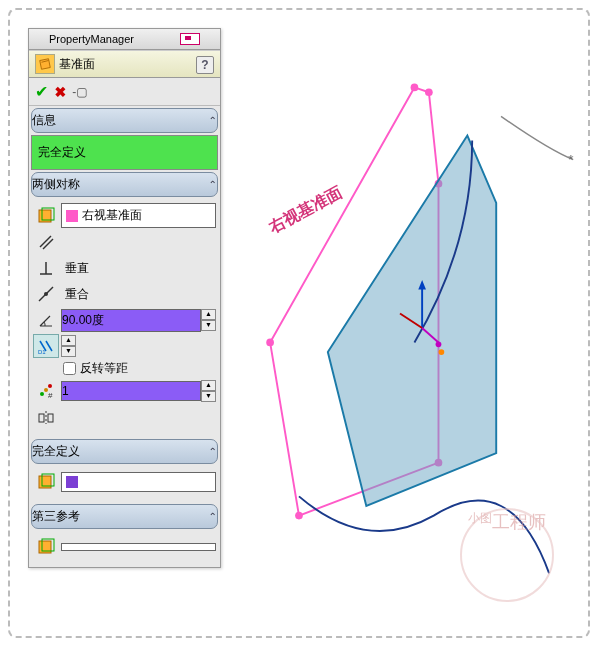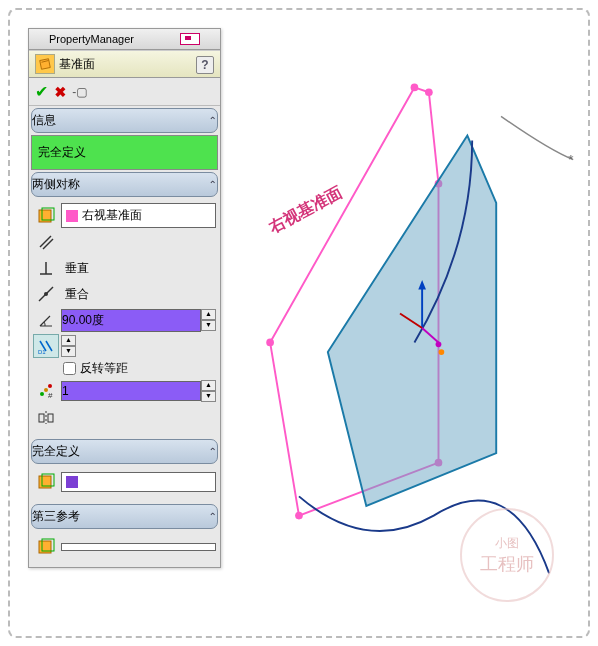--- a/index.html
+++ b/index.html
@@ -26,21 +26,21 @@
 .ic svg{width:18px;height:18px}
 .selbox{flex:1;background:#fff;border:1px solid #666;padding:3px 4px;display:flex;align-items:center}
 .pink{display:inline-block;width:12px;height:12px;background:#ff5ac8;margin-right:4px}
 .purple{display:inline-block;width:12px;height:12px;background:#7b3fd4;margin-right:4px}
 .lbl{flex:1;padding:3px 4px}
 .inp{flex:1;background:#8b5cf6;border:1px solid #666;padding:2px 0}
 .spin{width:15px;display:flex;flex-direction:column}
 .spin div{height:9px;border:1px solid #888;background:#eee;font-size:7px;text-align:center;line-height:7px;cursor:pointer}
 .cb{margin-left:30px;display:flex;align-items:center;gap:4px}
 .cb input{margin:0}
-.watermark{position:absolute;right:34px;bottom:34px;width:90px;height:90px;border:2px solid #e8c4c4;border-radius:50%;display:flex;flex-direction:column;align-items:center;justify-content:center;color:#d89898;font-size:18px;opacity:.6}
+.watermark{position:absolute;right:34px;bottom:34px;width:90px;height:90px;border:2px solid #e8c4c4;border-radius:50%;display:flex;flex-direction:row;align-items:flex-start;justify-content:center;color:#d89898;font-size:18px;opacity:.6}
 .viewport{position:absolute;left:212px;top:20px;right:10px;bottom:10px}
 .viewport svg{width:100%;height:100%}
 .plane-label{position:absolute;left:256px;top:190px;color:#d4357a;font-size:16px;font-weight:bold;transform:rotate(-28deg);text-shadow:1px 1px 0 #fff,-1px -1px 0 #fff,1px -1px 0 #fff,-1px 1px 0 #fff}
 </style>
 </head>
 <body>
 
 <div class="frame">
 
 <div class="viewport">

